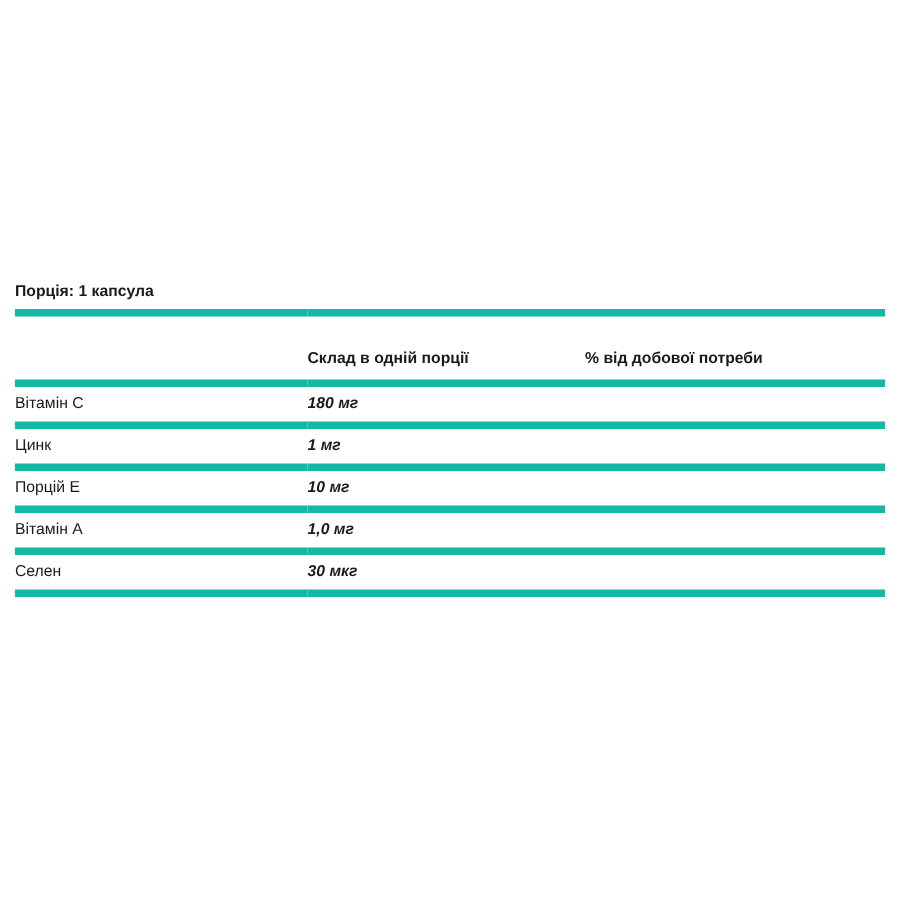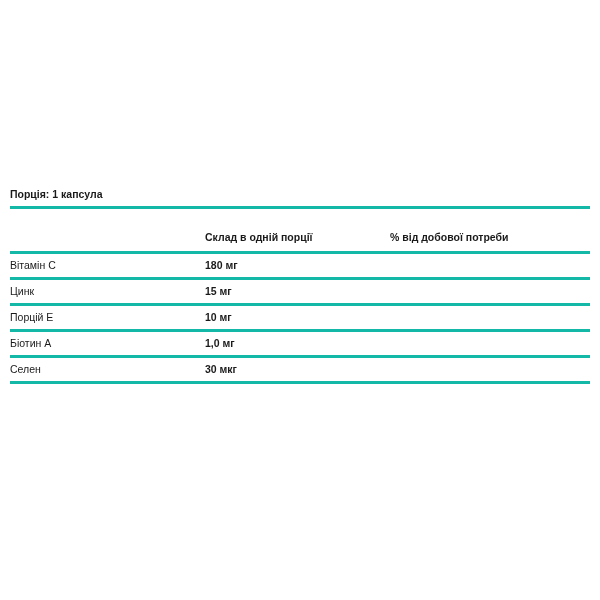--- a/index.html
+++ b/index.html
@@ -22,21 +22,21 @@
   }
   .nutrition-table {
     position: absolute;
     left: 10px;
     top: 183px;
     width: 580px;
     border-collapse: collapse;
     table-layout: fixed;
   }
   .nutrition-table tr {
-    border-bottom: 3px solid #14b8a6;
+    border-bottom: 5px solid #14b8a6;
   }
   .nutrition-table td {
     padding: 5px 0 6px 0;
     font-size: 10.5px;
     line-height: 12px;
     vertical-align: middle;
     color: #1a1a1a;
   }
   .col-name { width: 195px; }
   .col-amount { width: 185px; }
@@ -48,20 +48,21 @@
   .row-header td {
     font-weight: bold;
     padding-top: 22px;
     padding-bottom: 8px;
   }
   .row-item td.col-name {
     font-weight: normal;
   }
   .row-item td.col-amount {
     font-weight: bold;
+    font-style: italic;
   }
   .row-item td.col-dv {
     font-weight: normal;
   }
   .spacer-cell { font-size: 0; line-height: 0; }
 </style>
 </head>
 <body>
 
 <div class="page">
@@ -77,30 +78,30 @@
         <td class="col-amount">Склад в одній порції</td>
         <td class="col-dv">% від добової потреби</td>
       </tr>
       <tr class="row-item">
         <td class="col-name">Вітамін C</td>
         <td class="col-amount">180 мг</td>
         <td class="col-dv"></td>
       </tr>
       <tr class="row-item">
         <td class="col-name">Цинк</td>
-        <td class="col-amount">15 мг</td>
+        <td class="col-amount">1 мг</td>
         <td class="col-dv"></td>
       </tr>
       <tr class="row-item">
         <td class="col-name">Порцій E</td>
         <td class="col-amount">10 мг</td>
         <td class="col-dv"></td>
       </tr>
       <tr class="row-item">
-        <td class="col-name">Біотин A</td>
+        <td class="col-name">Вітамін A</td>
         <td class="col-amount">1,0 мг</td>
         <td class="col-dv"></td>
       </tr>
       <tr class="row-item">
         <td class="col-name">Селен</td>
         <td class="col-amount">30 мкг</td>
         <td class="col-dv"></td>
       </tr>
     </tbody>
   </table>

